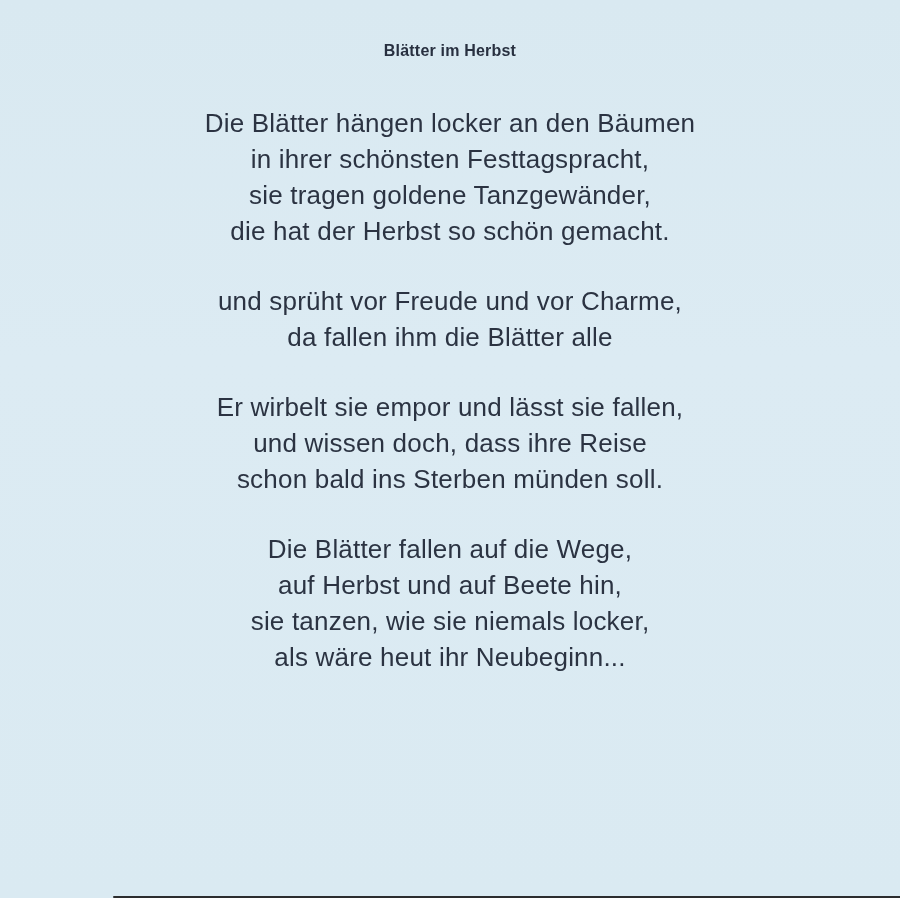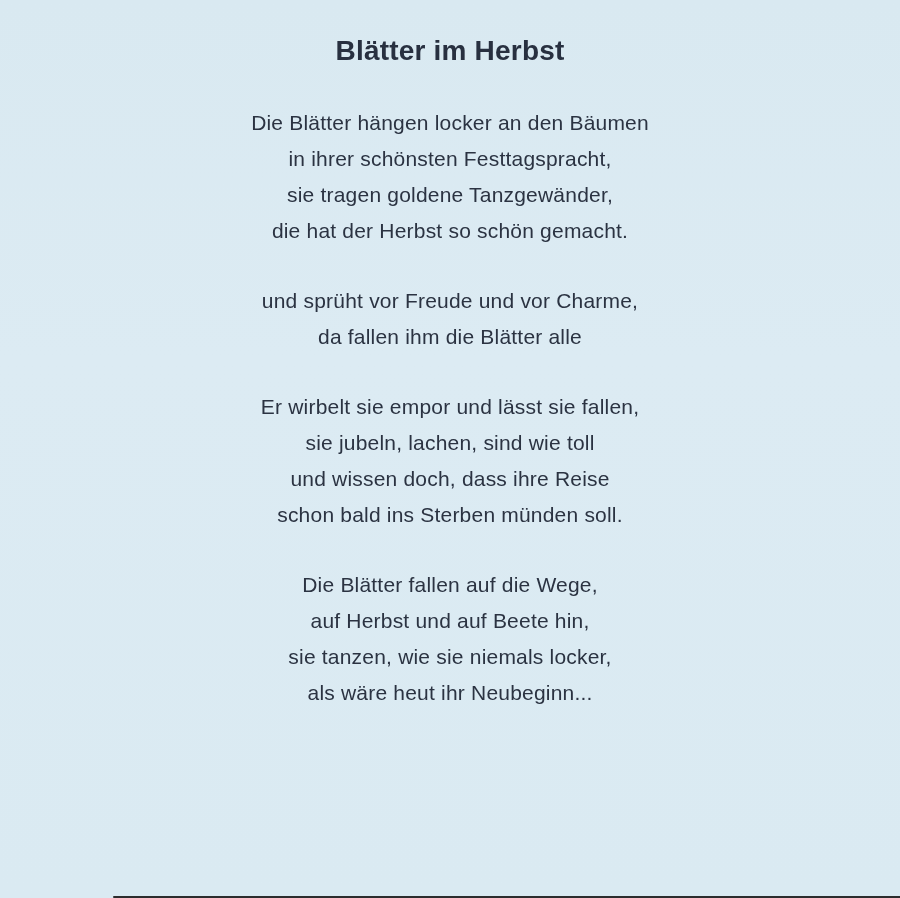--- a/index.html
+++ b/index.html
@@ -18,33 +18,33 @@
     background-image:
       linear-gradient(180deg, #d9e9f1 0%, #dcebf3 40%, #daeaf2 100%);
     overflow: hidden;
     font-family: "Liberation Sans", "DejaVu Sans", sans-serif;
     color: #2b3140;
     box-sizing: border-box;
     padding-top: 38px;
     text-align: center;
   }
   .poem-title {
-    font-size: 28px;
+    font-size: 16px;
     font-weight: 700;
     line-height: 26px;
     letter-spacing: 0.2px;
     margin: 0 0 41px 0;
     color: #283040;
   }
   .stanza {
     margin: 0 0 34px 0;
   }
   .stanza p {
     margin: 0;
-    font-size: 21px;
+    font-size: 26px;
     font-weight: 400;
     line-height: 36px;
     letter-spacing: 0.2px;
     color: #2b3342;
   }
   .scan-edge {
     position: absolute;
     left: 113px;
     right: 0;
     bottom: 0;
@@ -68,21 +68,20 @@
     <p>die hat der Herbst so schön gemacht.</p>
   </div>
 
   <div class="stanza">
     <p>und sprüht vor Freude und vor Charme,</p>
     <p>da fallen ihm die Blätter alle</p>
   </div>
 
   <div class="stanza">
     <p>Er wirbelt sie empor und lässt sie fallen,</p>
-    <p>sie jubeln, lachen, sind wie toll</p>
     <p>und wissen doch, dass ihre Reise</p>
     <p>schon bald ins Sterben münden soll.</p>
   </div>
 
   <div class="stanza">
     <p>Die Blätter fallen auf die Wege,</p>
     <p>auf Herbst und auf Beete hin,</p>
     <p>sie tanzen, wie sie niemals locker,</p>
     <p>als wäre heut ihr Neubeginn...</p>
   </div>

